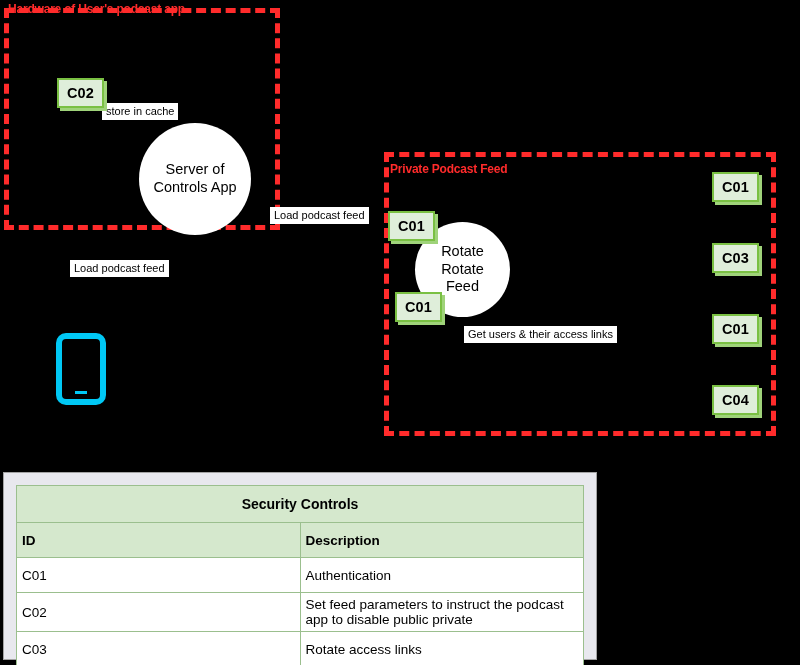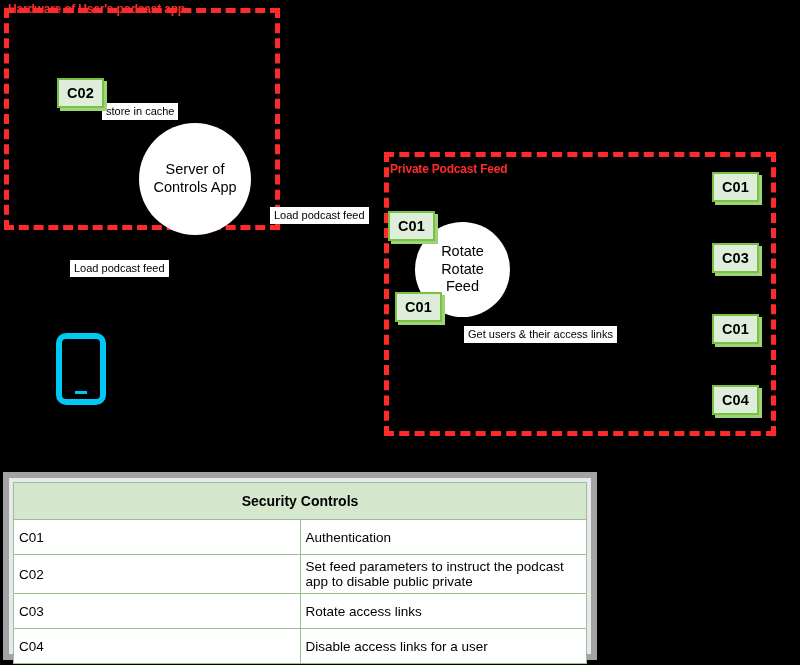--- a/index.html
+++ b/index.html
@@ -91,23 +91,23 @@
   
   .phone-icon {
     position: absolute;
     box-sizing: border-box;
   }
 
   
   .table-wrap {
     position: absolute;
     background: #e8e8ee;
-    border: 6px solid #a3a3a3;
-    box-sizing: border-box;
-    padding: 4px;
+    border: 1px solid #a3a3a3;
+    box-sizing: border-box;
+    padding: 12px;
   }
   table.controls {
     border-collapse: collapse;
     width: 100%;
     background: #ffffff;
     font-family: "Liberation Sans", sans-serif;
     font-size: 13.5px;
     table-layout: fixed;
   }
   table.controls th,
@@ -208,20 +208,24 @@
   <div class="badge" style="left:712px; top:385px; width:47px; height:30px;">
       <span>C04</span>
     </div>
 
   <div class="table-wrap" style="left:3px; top:472px; width:594px; height:188px;">
     <table class="controls">
       <thead>
         <tr class="title-row">
           <th colspan="2">Security Controls</th>
         </tr>
+        <tr class="head-row">
+          <th class="col-id">ID</th>
+          <th>Description</th>
+        </tr>
       </thead>
       <tbody>
         <tr>
           <td class="col-id">C01</td>
           <td>Authentication</td>
         </tr>
         <tr>
           <td class="col-id">C02</td>
           <td>Set feed parameters to instruct the podcast app to disable public private</td>
         </tr>

